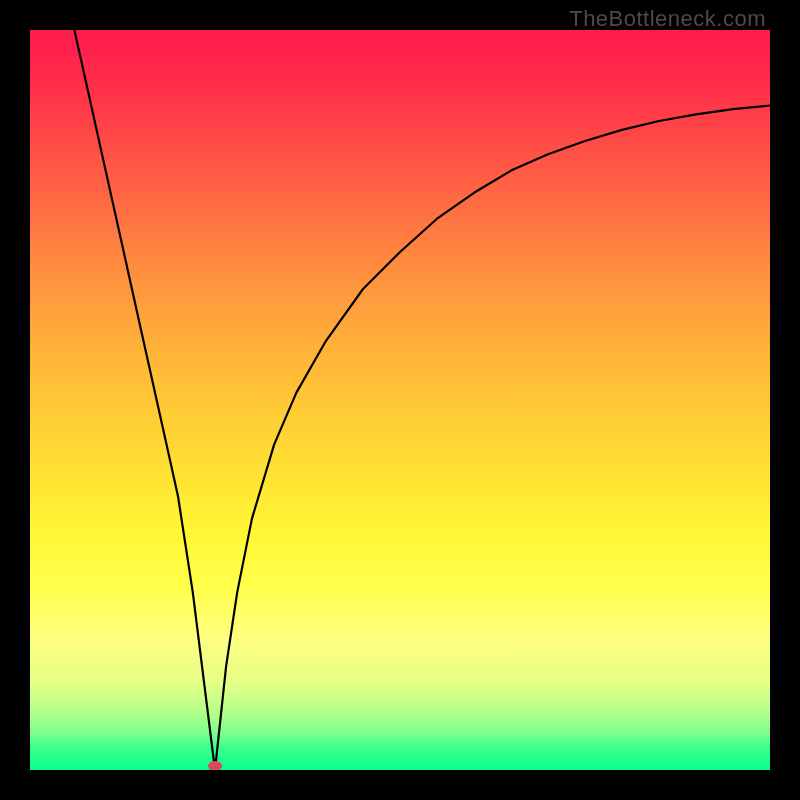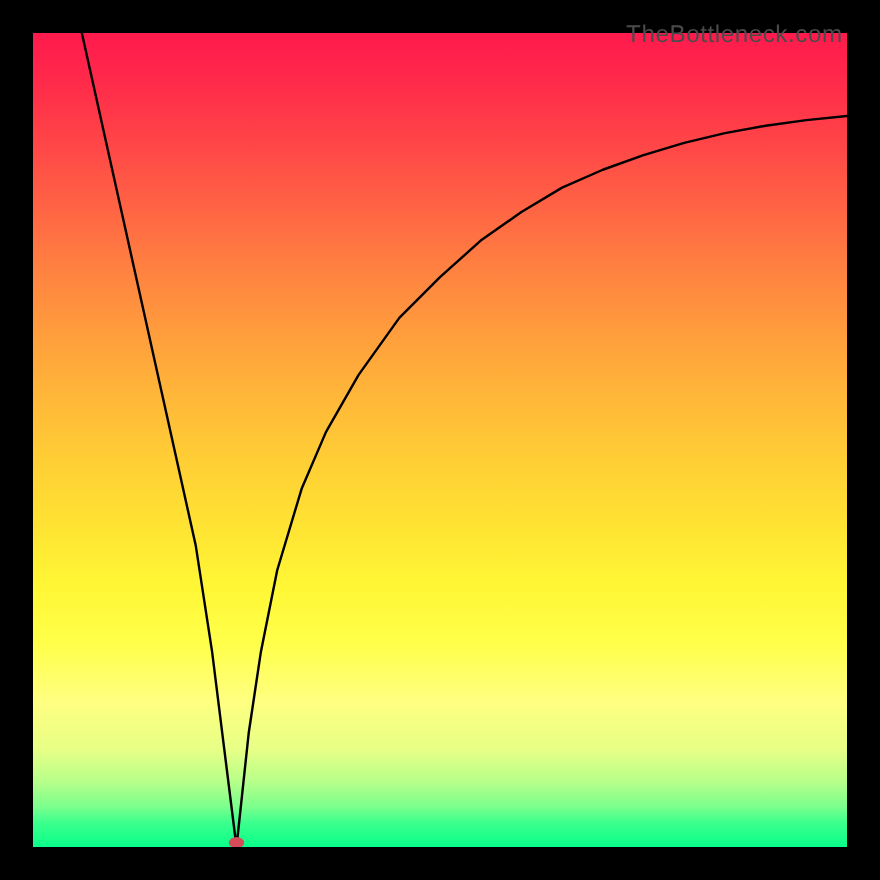--- a/index.html
+++ b/index.html
@@ -56,21 +56,20 @@
   }
   .watermark {
     position: absolute;
     top: 6px;
     right: 34px;
     font-family: Arial, Helvetica, sans-serif;
     font-size: 22px;
     letter-spacing: 0.5px;
     color: #4b4b4b;
     font-weight: 500;
-    margin-top: 12px;
   }
 </style>
 </head>
 <body>
 
 <div class="frame">
   <div class="plot">
     <svg class="svg-layer" viewBox="0 0 740 740" preserveAspectRatio="none">
       <path class="curve" d="M44.40 0.00 L59.20 66.60 L74.00 133.20 L88.80 199.80 L103.60 266.40 L118.40 333.00 L133.20 399.60 L148.00 466.20 L162.80 562.40 L173.90 651.20 L185.00 740.00 L196.10 636.40 L207.20 562.40 L222.00 488.40 L244.20 414.40 L266.40 362.60 L296.00 310.80 L333.00 259.00 L370.00 222.00 L407.00 188.70 L444.00 162.80 L481.00 140.60 L518.00 124.32 L555.00 111.00 L592.00 99.90 L629.00 91.02 L666.00 84.36 L703.00 79.18 L740.00 75.48"></path>
       <ellipse class="marker" cx="185.00" cy="736.00" rx="7" ry="5"></ellipse>

